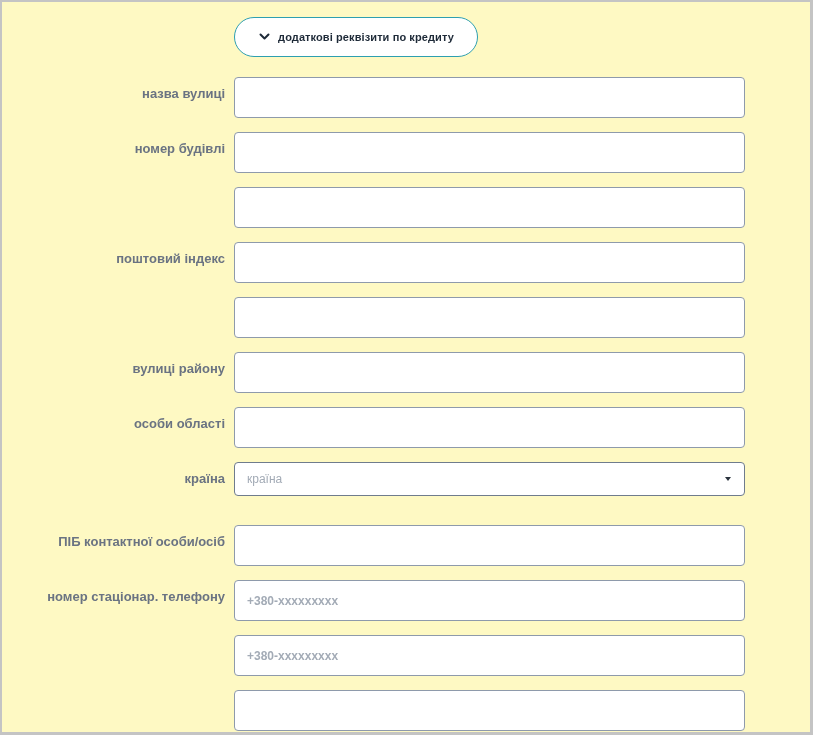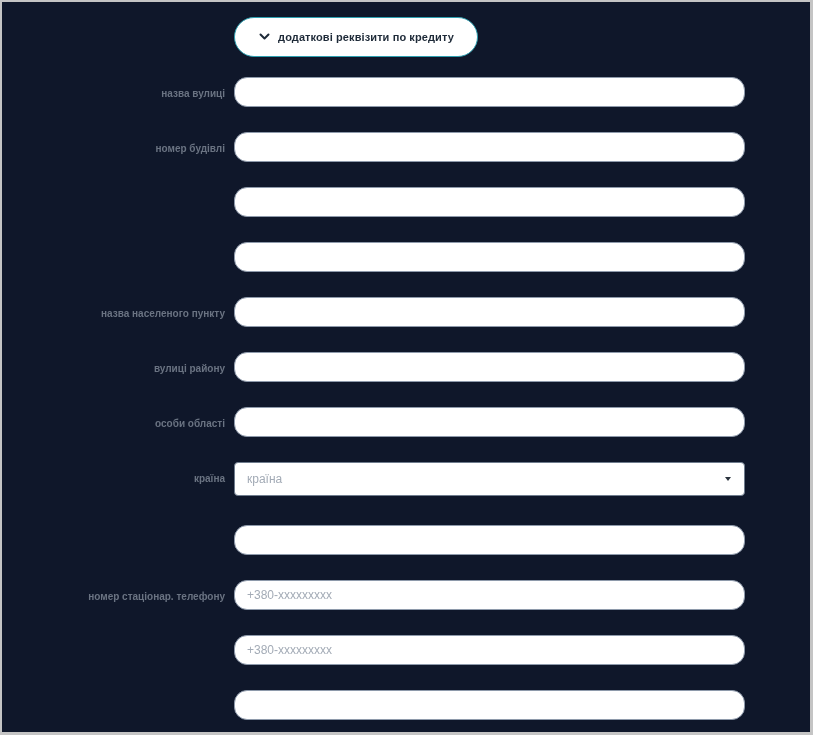--- a/index.html
+++ b/index.html
@@ -8,21 +8,21 @@
       background: #ffffff;
       font-family: "Liberation Sans", "DejaVu Sans", sans-serif;
     }
     .frame {
       position: absolute; left: 0; top: 0;
       width: 813px; height: 735px;
       border-top: 2px solid #c4c4c4;
       border-left: 2px solid #c4c4c4;
       border-right: 3px solid #c4c4c4;
       border-bottom: 3px solid #c4c4c4;
-      background: #0f172a;
+      background: #fef9c3;
     }
     .toggle-btn {
       position: absolute;
       left: 232px; top: 15px;
       width: 244px; height: 40px;
       border: 1.5px solid #2e9fb0;
       border-radius: 20px;
       background: #ffffff;
       display: flex; align-items: center; justify-content: center;
       gap: 8px;
@@ -38,37 +38,38 @@
     }
     .row {
       position: absolute;
       left: 0; width: 813px; height: 34px;
     }
     .row .field-label {
       position: absolute;
       right: 590px; 
       top: 0; height: 34px;
       line-height: 34px;
-      font-size: 10px; font-weight: bold;
+      font-size: 13px; font-weight: bold;
       color: #6a7382;
       white-space: nowrap;
       text-align: right;
     }
     .row .field-input {
       position: absolute;
       left: 232px; top: 0;
-      width: 511px; height: 30px;
+      width: 511px; height: 41px;
       border: 1px solid #8e9aab;
-      border-radius: 13px;
+      border-radius: 4px;
       background: #ffffff;
       padding: 0 12px;
       font-family: "Liberation Sans", "DejaVu Sans", sans-serif;
       font-size: 12px;
       color: #3a4656;
       outline: none;
+      font-weight: bold;
     }
     .row .field-input::placeholder { color: #a3abb6; }
     .row .field-select {
       position: absolute;
       left: 232px; top: 0;
       width: 511px; height: 34px;
       border: 1px solid #6f7c8d;
       border-radius: 4px;
       background: #ffffff;
       padding: 0 12px;
@@ -108,25 +109,25 @@
   <div class="row" style="top:130px;">
     <label class="field-label">номер будівлі</label>
     <input class="field-input" type="text" placeholder="" style="">
   </div>
 
   <div class="row" style="top:185px;">
     <input class="field-input" type="text" placeholder="" style="">
   </div>
 
   <div class="row" style="top:240px;">
+    <label class="field-label">поштовий індекс</label>
     <input class="field-input" type="text" placeholder="" style="">
   </div>
 
   <div class="row" style="top:295px;">
-    <label class="field-label">назва населеного пункту</label>
     <input class="field-input" type="text" placeholder="" style="">
   </div>
 
   <div class="row" style="top:350px;">
     <label class="field-label">вулиці району</label>
     <input class="field-input" type="text" placeholder="" style="">
   </div>
 
   <div class="row" style="top:405px;">
     <label class="field-label">особи області</label>
@@ -135,20 +136,21 @@
 
   <div class="row" style="top:460px;">
     <label class="field-label">країна</label>
     <div class="field-select">
       <span class="sel-value">країна</span>
       <span class="caret"></span>
     </div>
   </div>
 
   <div class="row" style="top:523px;">
+    <label class="field-label">ПІБ контактної особи/осіб</label>
     <input class="field-input" type="text" placeholder="" style="">
   </div>
 
   <div class="row" style="top:578px;">
     <label class="field-label">номер стаціонар. телефону</label>
     <input class="field-input" type="tel" placeholder="+380-xxxxxxxxx" style="">
   </div>
 
   <div class="row" style="top:633px;">
     <input class="field-input" type="tel" placeholder="+380-xxxxxxxxx" style="">

